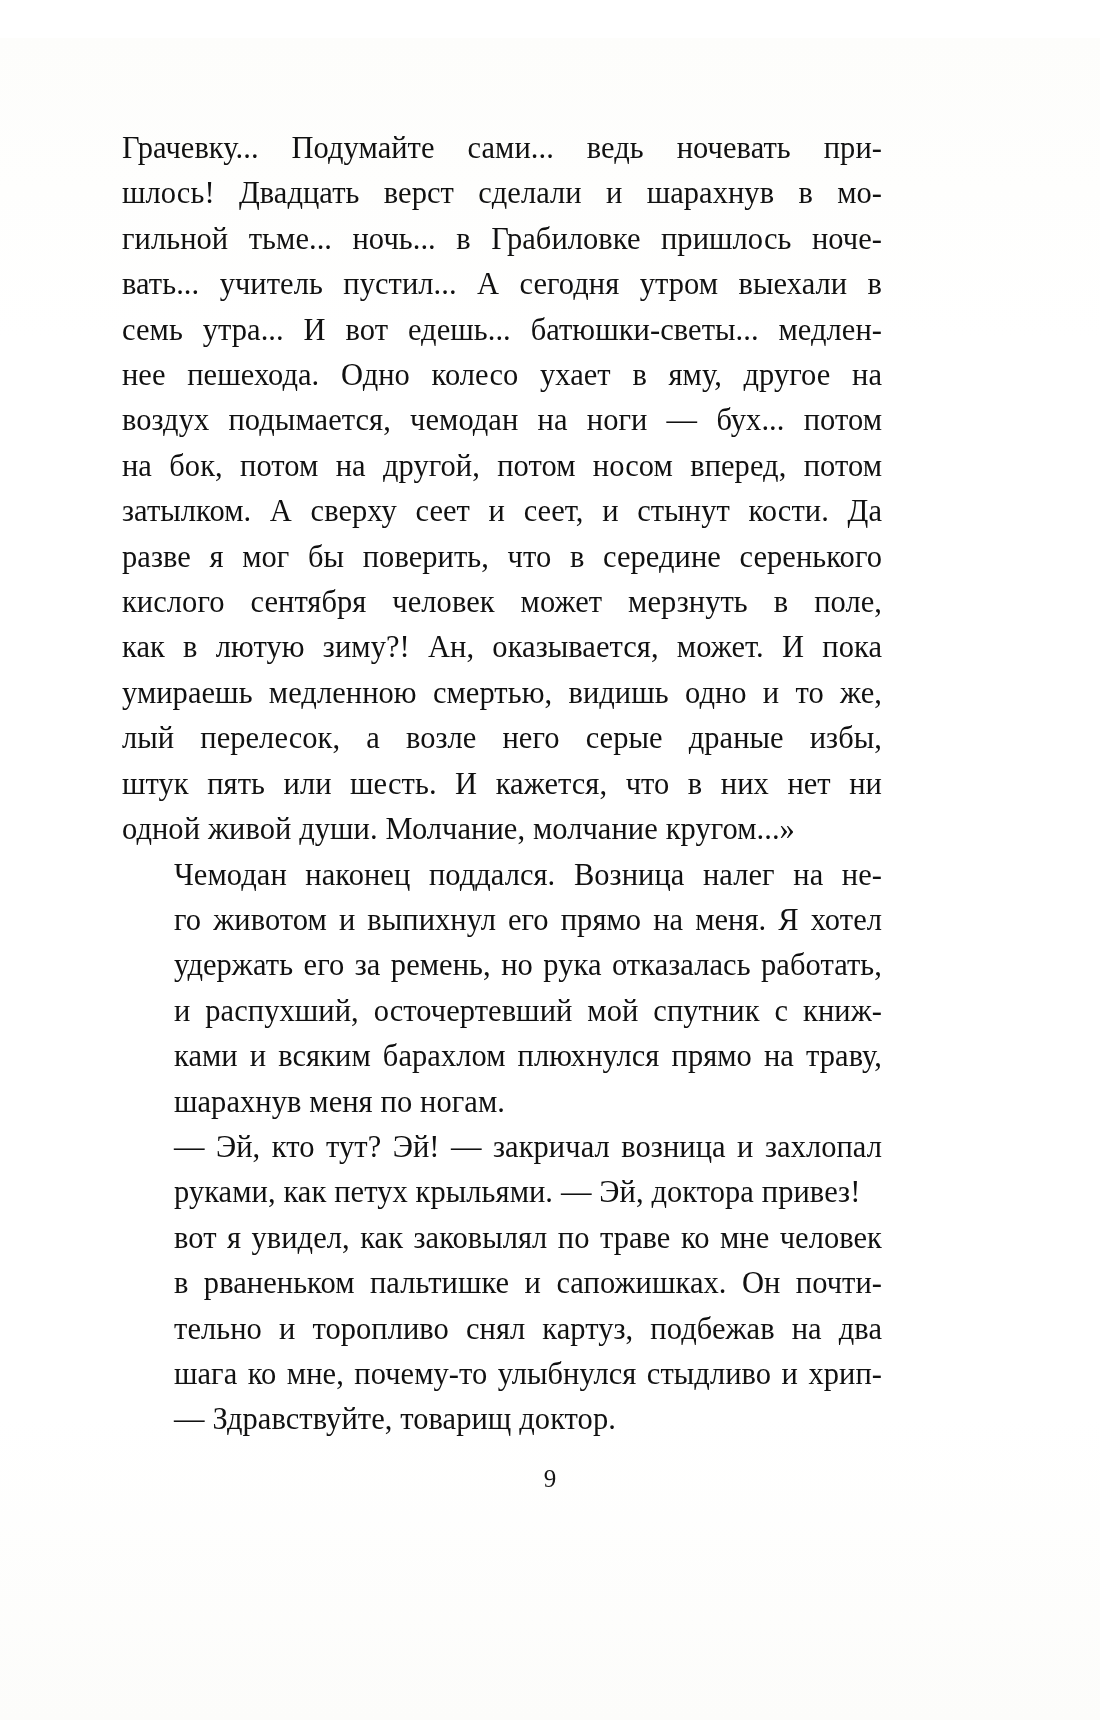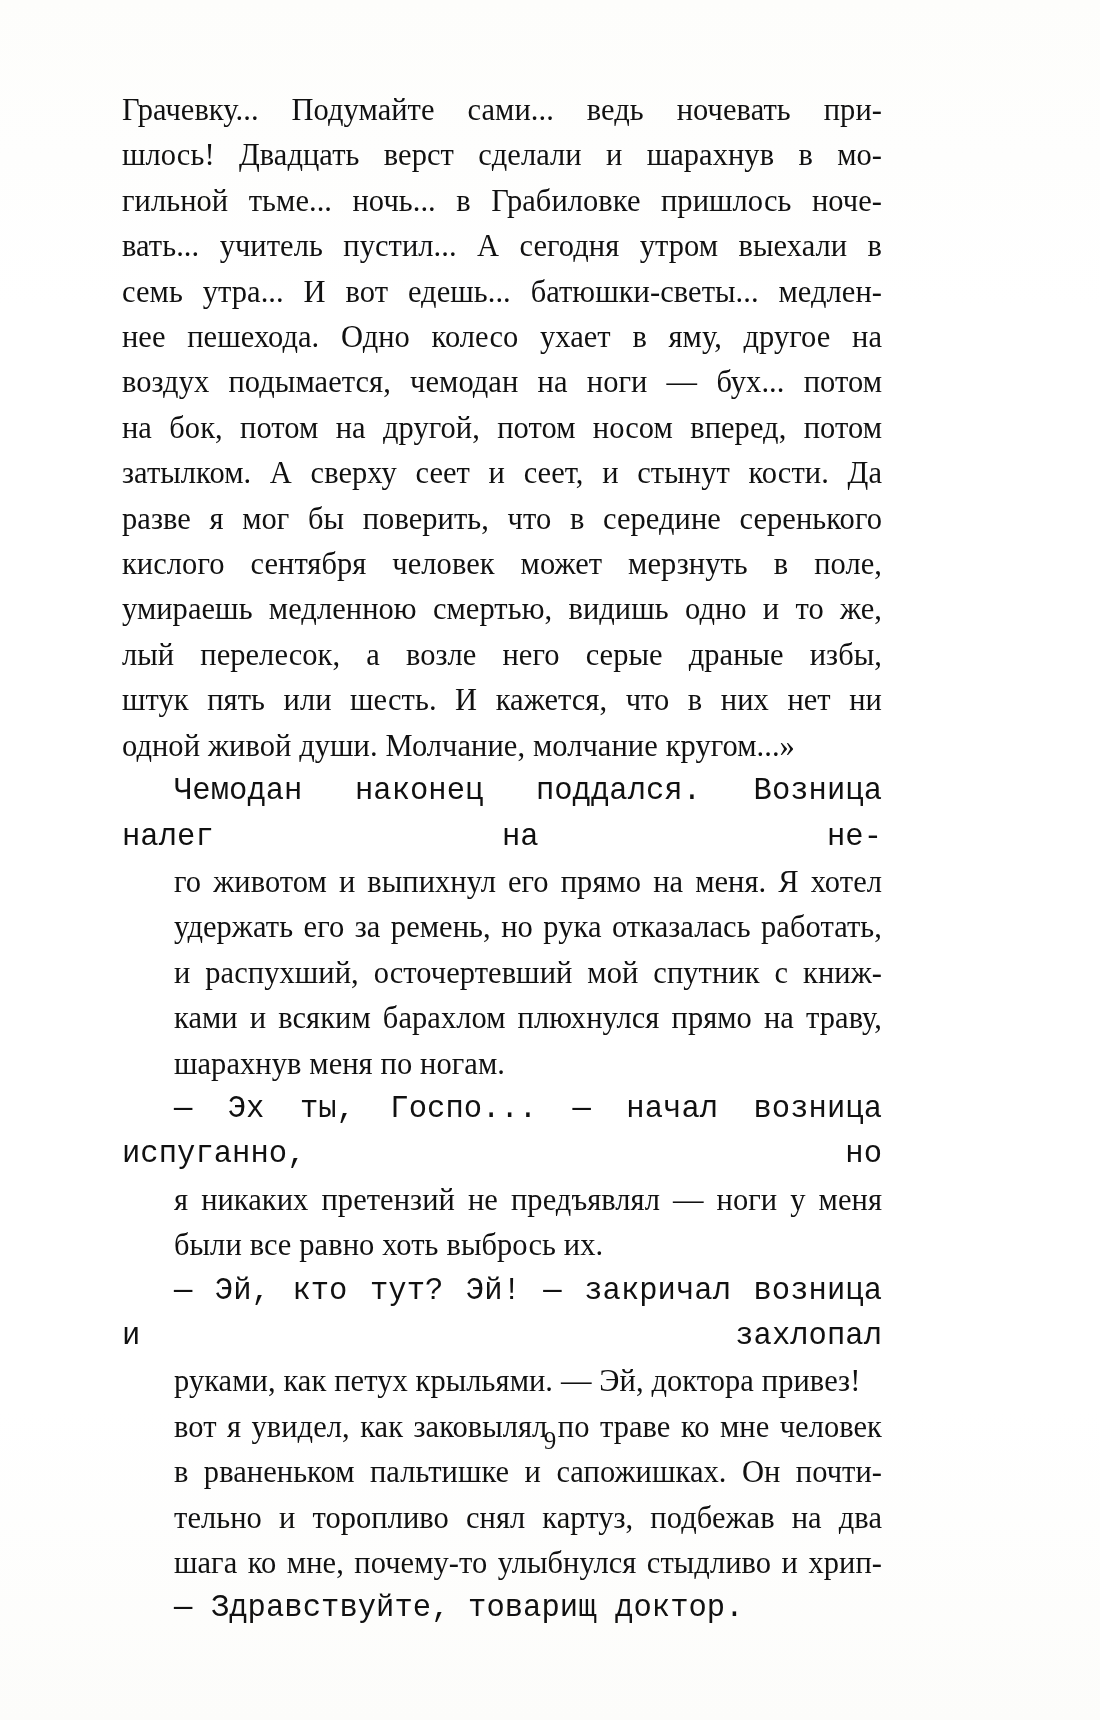--- a/index.html
+++ b/index.html
@@ -16,20 +16,21 @@
     color: #111111;
     position: relative;
   }
 
   
   .page {
     position: absolute;
     inset: 0;
     background:
       linear-gradient(180deg, #fdfdfb 0%, #ffffff 18%, #ffffff 82%, #fcfcfa 100%);
+    margin-top: 38px;
   }
 
   .page-inner {
     position: absolute;
     left: 122px;
     top: 88px;
     width: 760px;
   }
 
   .body-text {
@@ -58,21 +59,20 @@
     text-align: justify;
     text-align-last: justify;
     white-space: pre-wrap;
   }
   .ln.last,
   .ln.short {
     text-align-last: left;
   }
   .ln.indent {
     text-indent: 52px;
-    font-family: Liberation Mono, monospace;
   }
 
   .folio {
     position: absolute;
     left: 0;
     right: 0;
     top: 1426px;
     text-align: center;
     font-size: 25px;
     line-height: 30px;
@@ -91,37 +91,33 @@
           <span class="ln">шлось! Двадцать верст сделали и шарахнув в мо-</span>
           <span class="ln">гильной тьме... ночь... в Грабиловке пришлось ноче-</span>
           <span class="ln">вать... учитель пустил... А сегодня утром выехали в</span>
           <span class="ln">семь утра... И вот едешь... батюшки-светы... медлен-</span>
           <span class="ln">нее пешехода. Одно колесо ухает в яму, другое на</span>
           <span class="ln">воздух подымается, чемодан на ноги — бух... потом</span>
           <span class="ln">на бок, потом на другой, потом носом вперед, потом</span>
           <span class="ln">затылком. А сверху сеет и сеет, и стынут кости. Да</span>
           <span class="ln">разве я мог бы поверить, что в середине серенького</span>
           <span class="ln">кислого сентября человек может мерзнуть в поле,</span>
+          <span class="ln">как в лютую зиму?! Ан, оказывается, может. И пока</span>
           <span class="ln">умираешь медленною смертью, видишь одно и то же,</span>
           <span class="ln">лый перелесок, а возле него серые драные избы,</span>
           <span class="ln">штук пять или шесть. И кажется, что в них нет ни</span>
           <span class="ln last">одной живой души. Молчание, молчание кругом...»</span>
         </p>
         <p class="indent">
           <span class="ln indent">Чемодан наконец поддался. Возница налег на не-</span>
           <span class="ln">го животом и выпихнул его прямо на меня. Я хотел</span>
           <span class="ln">удержать его за ремень, но рука отказалась работать,</span>
           <span class="ln">и распухший, осточертевший мой спутник с книж-</span>
           <span class="ln">ками и всяким барахлом плюхнулся прямо на траву,</span>
           <span class="ln last">шарахнув меня по ногам.</span>
-        </p>
-        <p class="indent">
-          <span class="ln indent">— Эх ты, Госпо... — начал возница испуганно, но</span>
-          <span class="ln">я никаких претензий не предъявлял — ноги у меня</span>
-          <span class="ln last">были все равно хоть выбрось их.</span>
         </p>
         <p class="indent">
           <span class="ln indent">— Эй, кто тут? Эй! — закричал возница и захлопал</span>
           <span class="ln last">руками, как петух крыльями. — Эй, доктора привез!</span>
         </p>
         <p class="indent">
           <span class="ln">вот я увидел, как заковылял по траве ко мне человек</span>
           <span class="ln">в рваненьком пальтишке и сапожишках. Он почти-</span>
           <span class="ln">тельно и торопливо снял картуз, подбежав на два</span>
           <span class="ln">шага ко мне, почему-то улыбнулся стыдливо и хрип-</span>

